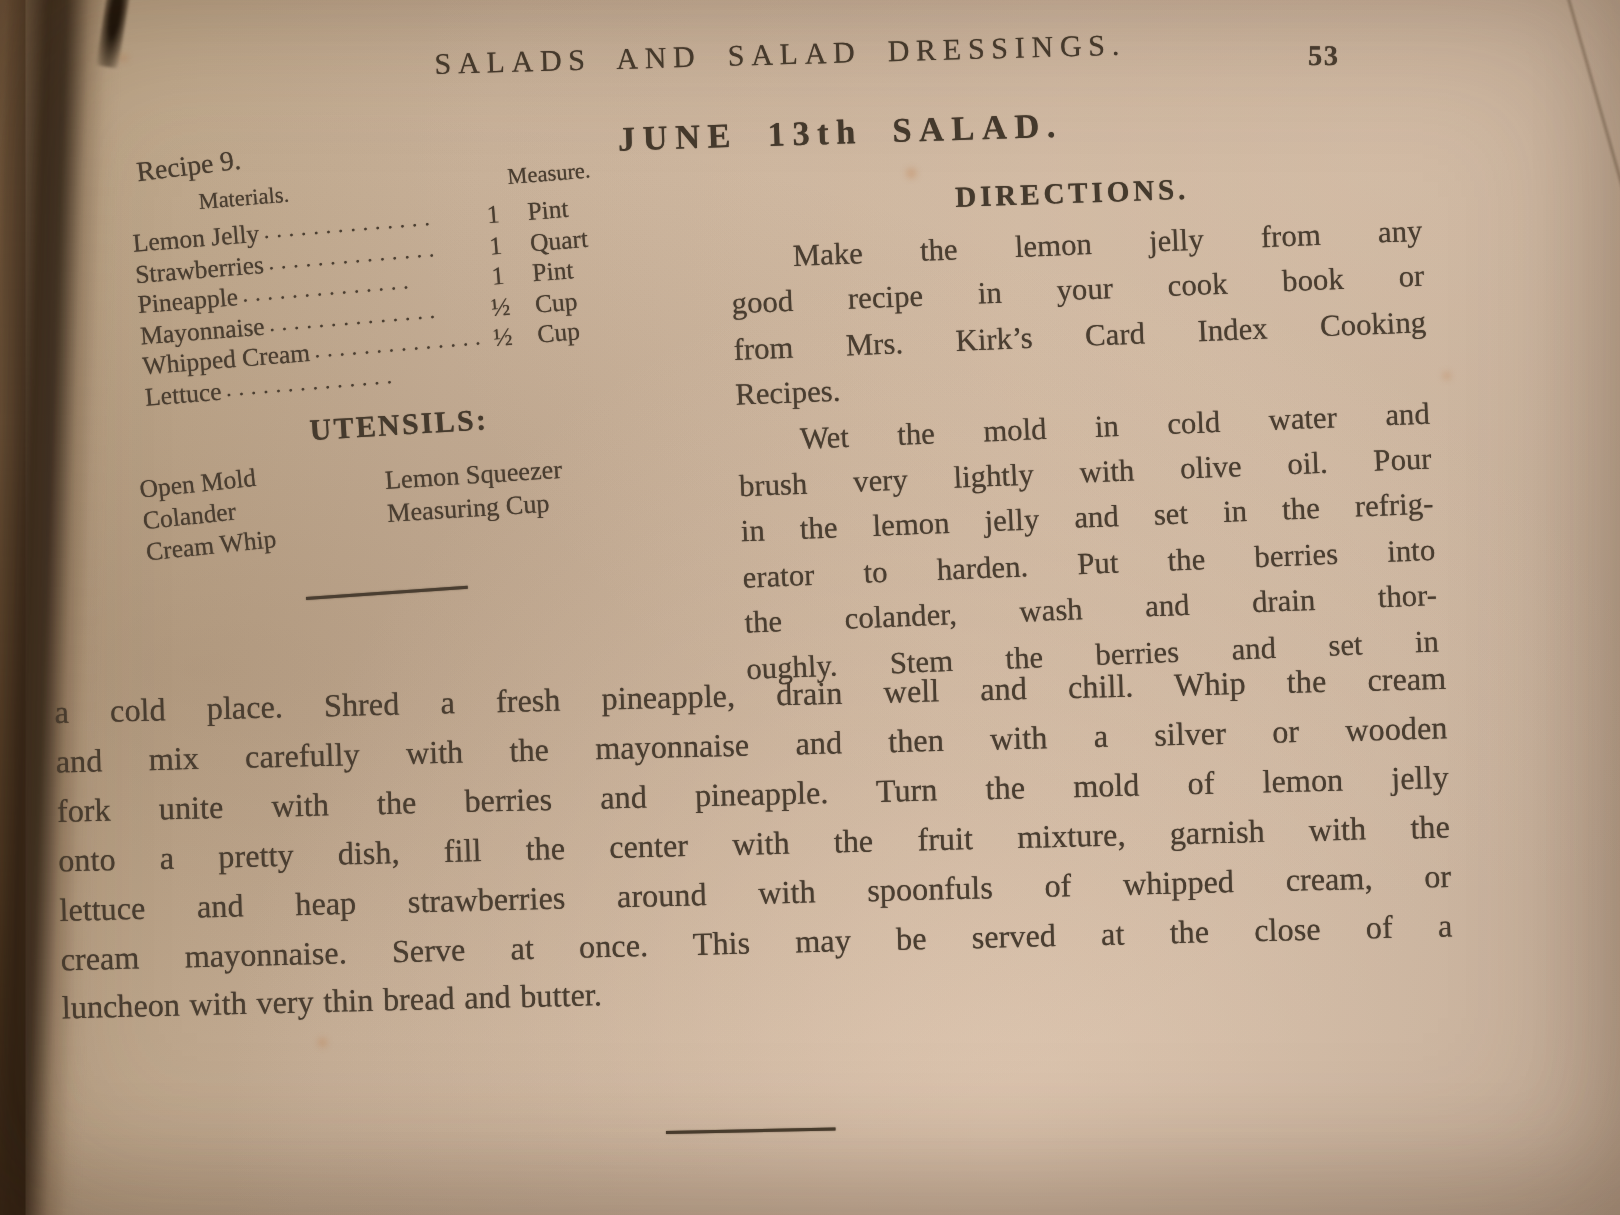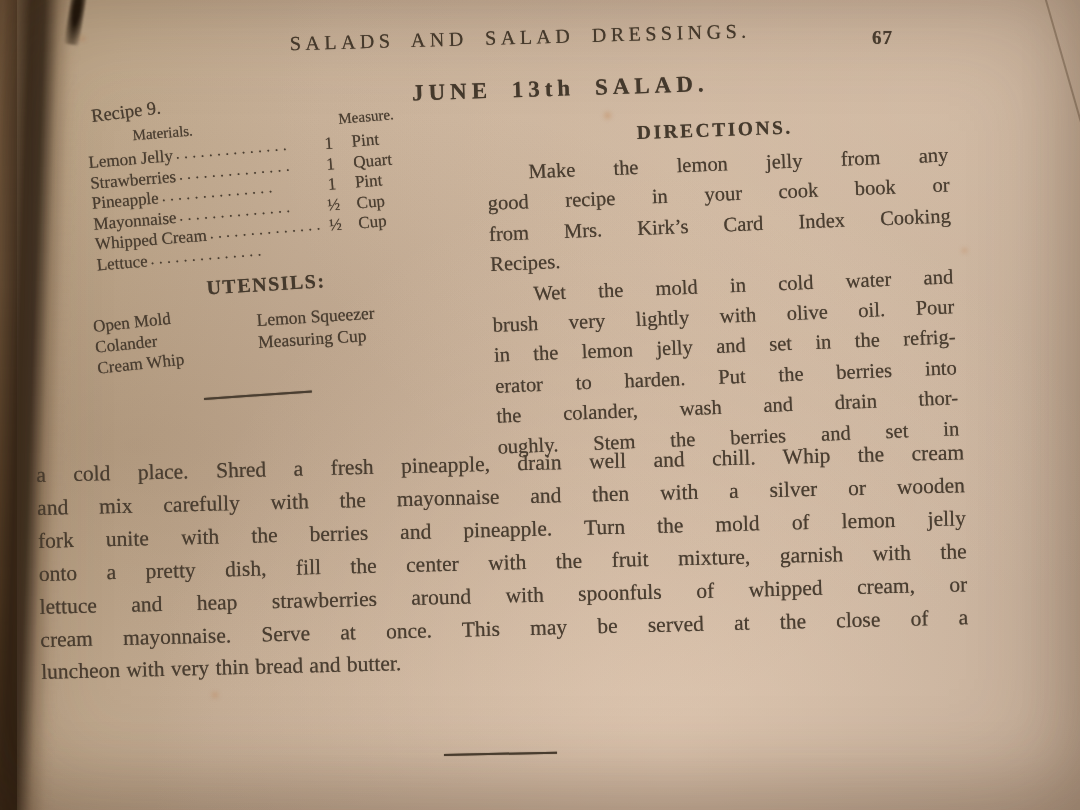--- a/index.html
+++ b/index.html
@@ -72,21 +72,21 @@
   <div class="abs edge-strip"></div>
   <div class="abs gutter-shadow"></div>
   <div class="abs spine-notch"></div>
   <div class="abs corner-crease"></div>
   <div class="abs foxing" style="left:604px;top:112px;width:7px;height:7px"></div>
   <div class="abs foxing" style="left:212px;top:692px;width:6px;height:6px"></div>
   <div class="abs foxing" style="left:962px;top:248px;width:5px;height:5px"></div>
   <div class="abs foxing" style="left:80px;top:36px;width:5px;height:5px"></div>
 
   <div class="abs caps-header ink">SALADS AND SALAD DRESSINGS.</div>
-  <div class="abs page-num ink">67</div>
+  <div class="abs page-num ink">53</div>
 
   <div class="abs recipe-title ink">JUNE 13th SALAD.</div>
   <div class="abs recipe-label ink">Recipe 9.</div>
 
   <div class="abs mat-block ink">
     <div class="mat-head">
       <span class="m1">Materials.</span>
       <span class="m2">Measure.</span>
     </div>
     <div class="mat-row">

